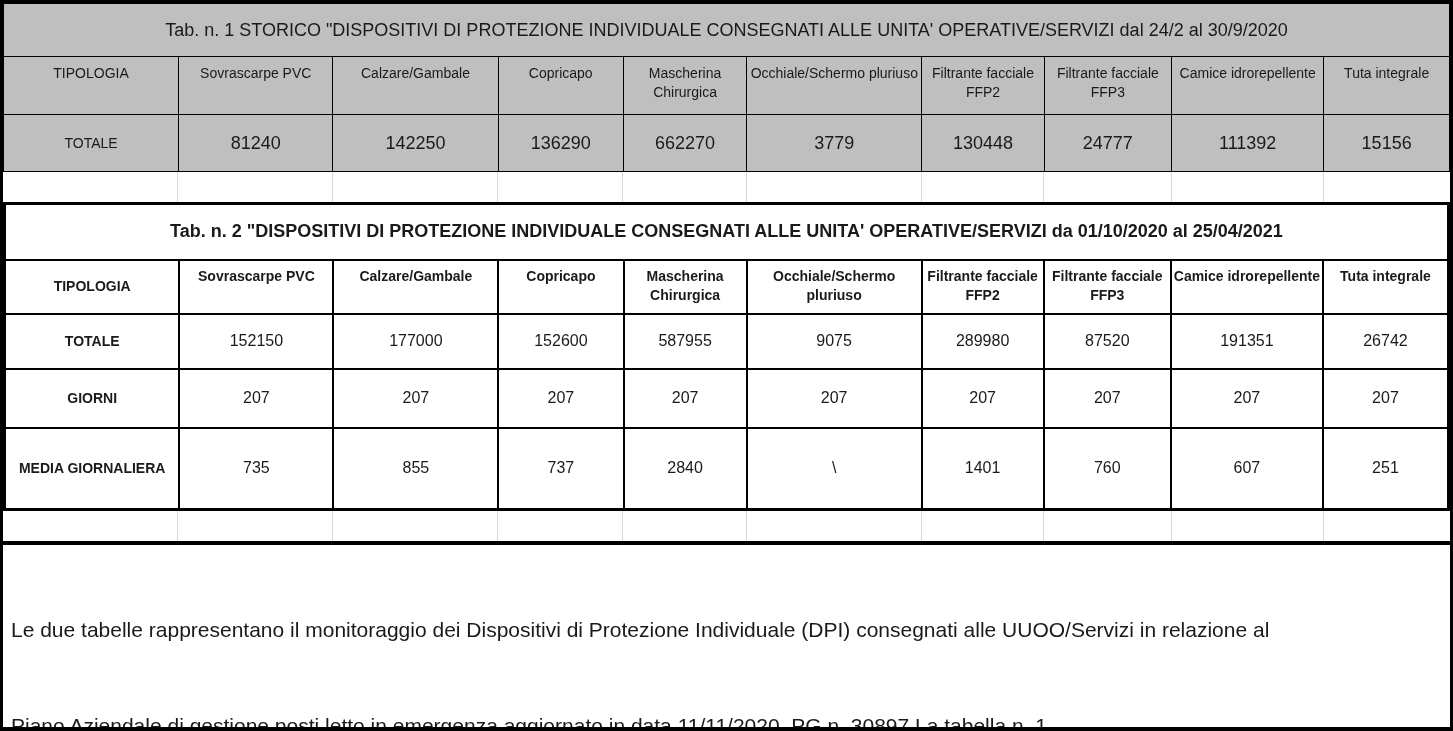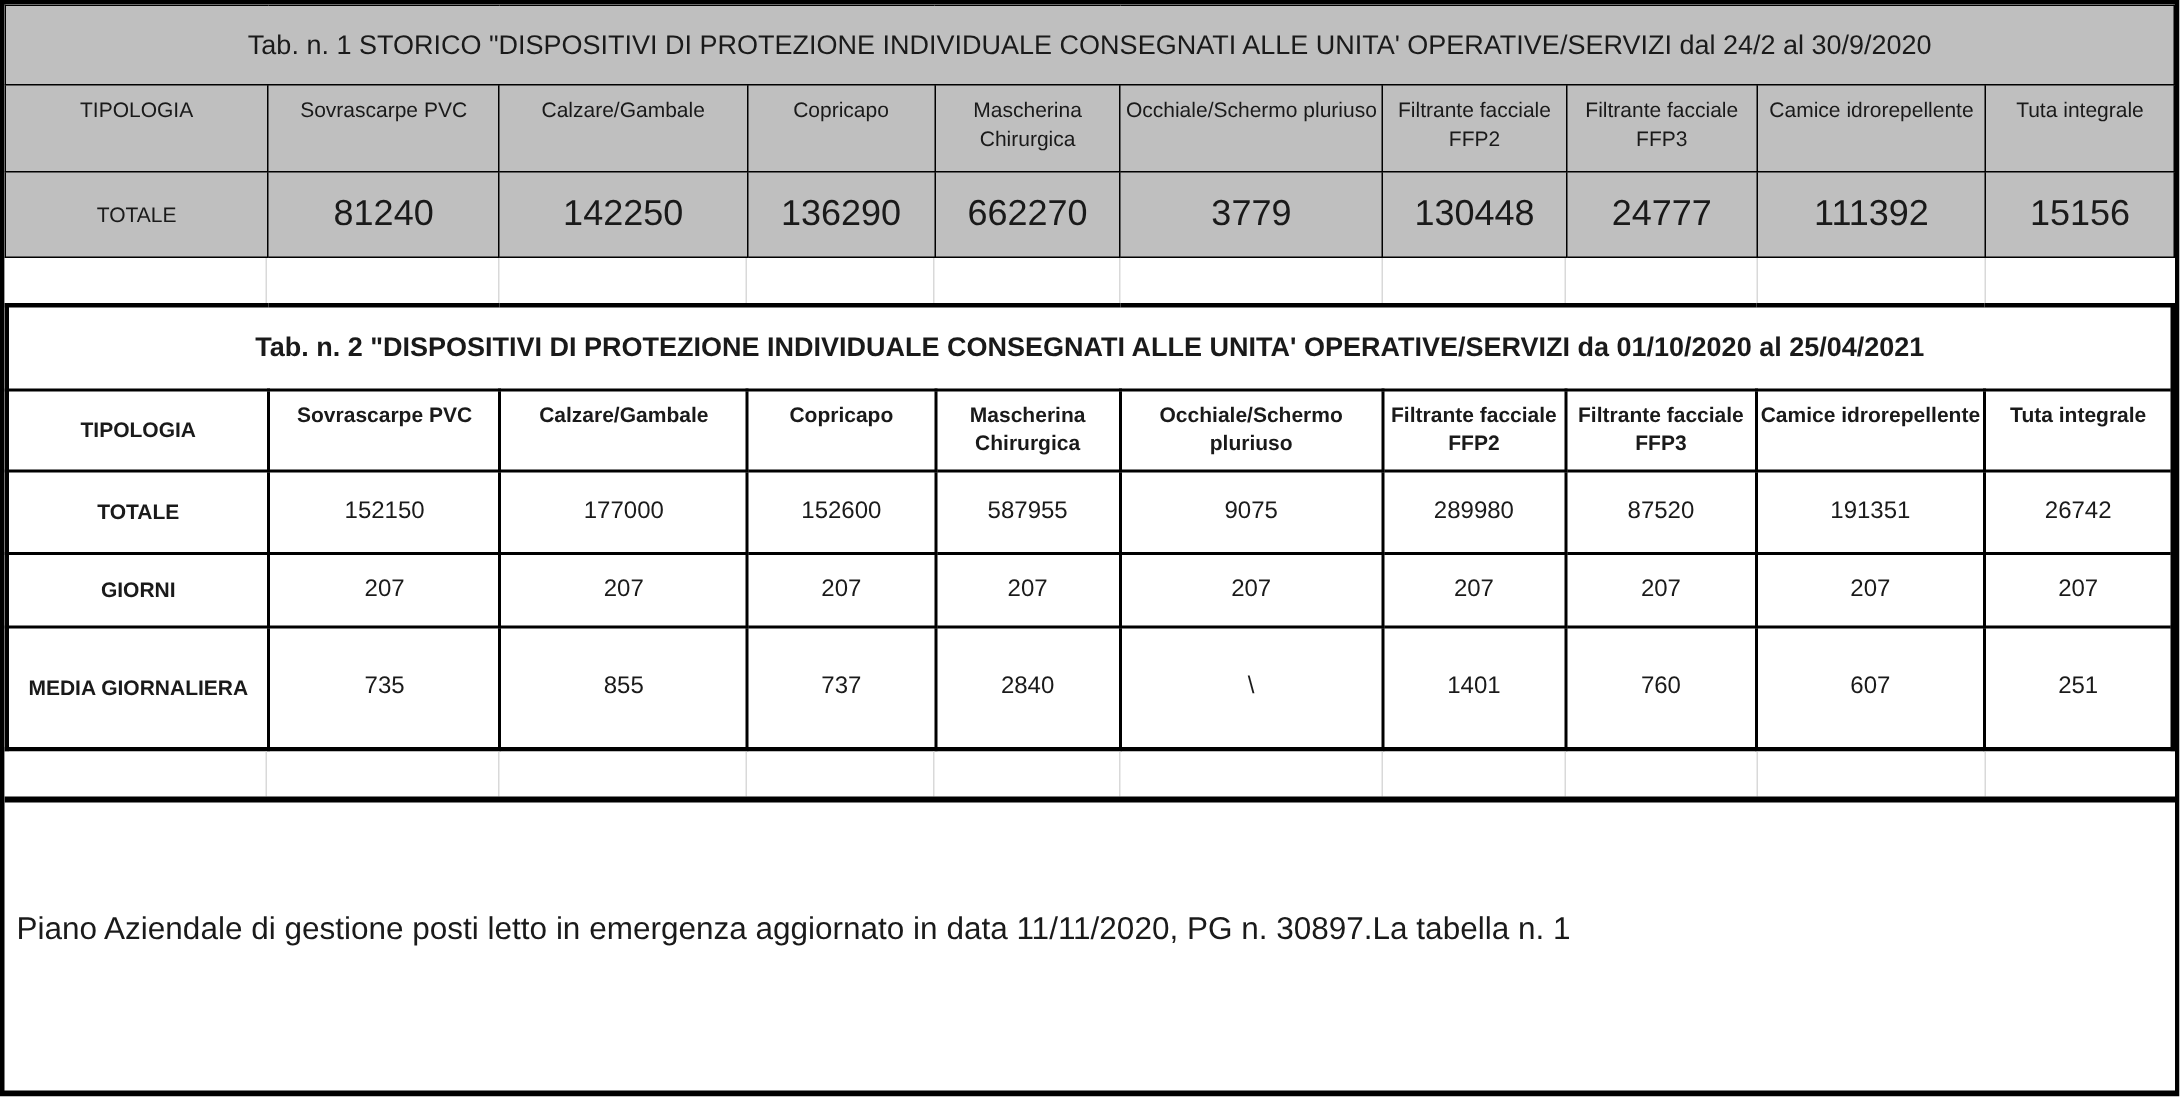--- a/index.html
+++ b/index.html
@@ -15,42 +15,42 @@
     overflow:hidden;
   }
   table { border-collapse:collapse; width:100%; table-layout:fixed; }
   td { text-align:center; vertical-align:middle; overflow:hidden; }
 
   
   .t1 { background:#bfbfbf; }
   .t1 td { border:1px solid #000; font-size:14px; }
   .t1 .title-row td { font-size:18px; font-weight:normal; height:53px; }
   .t1 .head-row td { vertical-align:top; padding-top:7px; height:58px; line-height:19px; }
-  .t1 .data-row td { height:57px; font-size:24px; }
+  .t1 .data-row td { height:57px; font-size:18px; }
   .t1 .data-row td.lbl { font-size:14px; }
 
   
   .gaprow {
     height:30px; flex:0 0 30px; background:#fff;
     display:grid;
     grid-template-columns:12.11% 10.67% 11.42% 8.67% 8.53% 12.11% 8.46% 8.81% 10.53% auto;
   }
   .gaprow .gc { border-right:1px solid #d9d9d9; }
   .gaprow .gc:last-child { border-right:none; }
 
   
   .t2 { background:#fff; border:3px solid #000; }
   .t2 td { border:2px solid #000; font-size:14px; }
   .t2 .title-row td { font-size:18px; font-weight:bold; height:56px; }
   .t2 .head-row td { vertical-align:top; padding-top:6px; height:54px; line-height:19px; font-weight:bold; }
   .t2 .head-row td.lbl { vertical-align:middle; padding-top:0; }
   .t2 .data-row td { font-size:16px; }
   .t2 .data-row td.lbl { font-size:14px; font-weight:bold; line-height:18px; }
   .t2 .r-totale td { height:55px; }
-  .t2 .r-giorni td { height:49px;margin-top:38px; }
+  .t2 .r-giorni td { height:59px;margin-top:38px; }
   .t2 .r-media td  { height:82px; }
 
   
   .notes {
     flex:1 1 auto;
     border-top:4px solid #000;
     padding:5px 10px 0 8px;
     font-size:21px; line-height:32px;
     white-space:pre-wrap;
   }
@@ -194,20 +194,21 @@
       <div class="gc"></div>
     <div class="gc"></div>
       <div class="gc"></div>
     <div class="gc"></div>
       <div class="gc"></div>
     <div class="gc"></div>
       <div class="gc"></div>
   </div>
 
   <div class="notes">
+    <div class="nline">Le due tabelle rappresentano il monitoraggio dei Dispositivi di Protezione Individuale (DPI) consegnati alle UUOO/Servizi in relazione al</div>
     <div class="nline nflex">
       <span>Piano Aziendale di gestione posti letto in emergenza aggiornato in data 11/11/2020, PG n. 30897.</span>
       <span>La tabella n. 1</span>
     </div>
     
     
   </div>
 
 </div>
 

